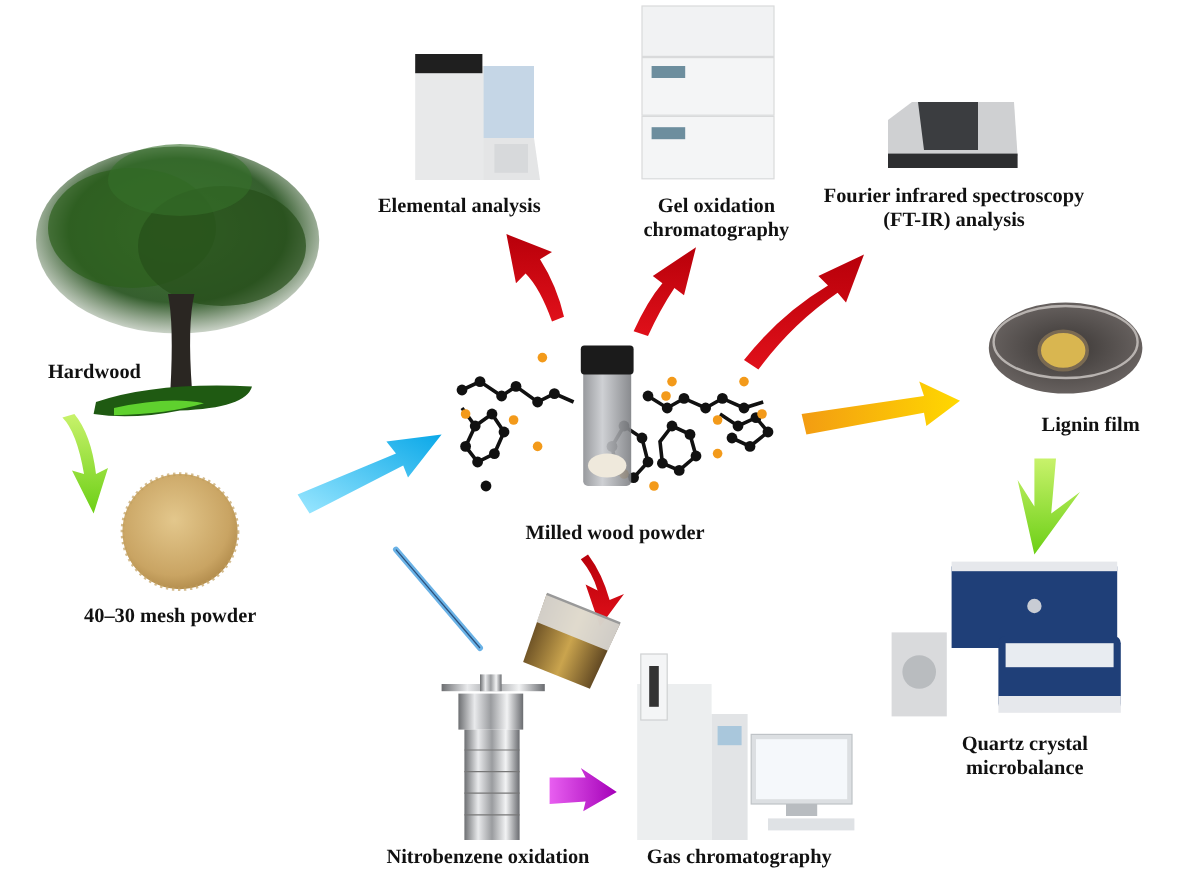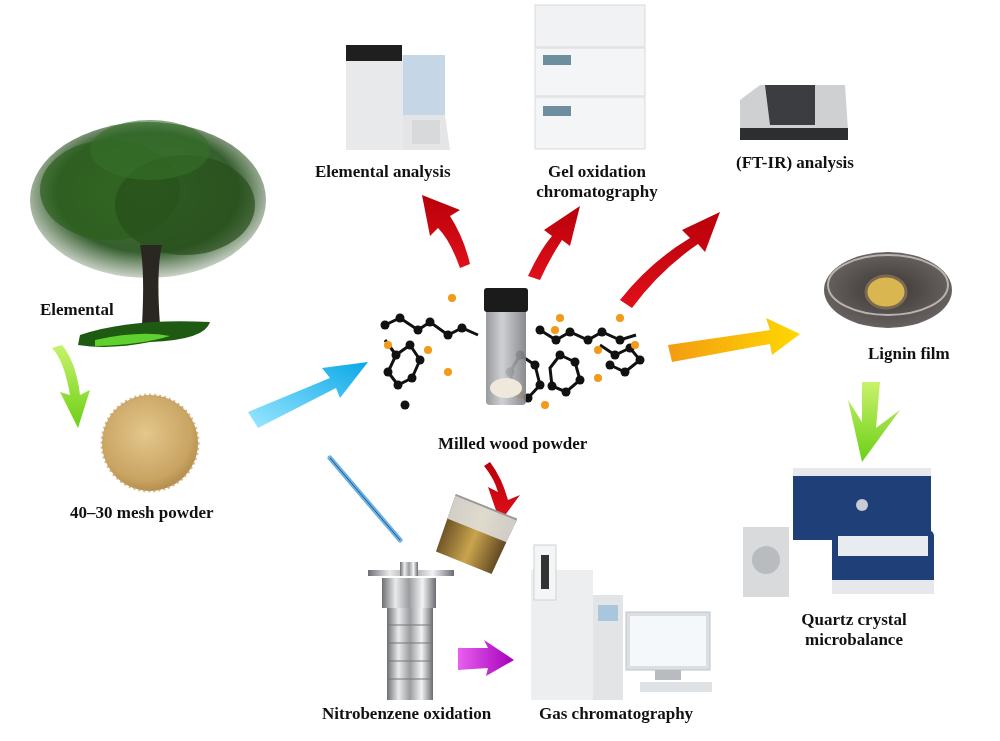--- a/index.html
+++ b/index.html
@@ -235,31 +235,32 @@
     <rect x="541" y="555" width="8" height="34" fill="#333"></rect>
     <rect x="593" y="595" width="30" height="105" fill="#e2e4e6"></rect>
     <rect x="598" y="605" width="20" height="16" fill="#a9c7dc"></rect>
     <rect x="626" y="612" width="84" height="58" fill="#dcdfe2" stroke="#bfc3c7"></rect>
     <rect x="630" y="616" width="76" height="50" fill="#f5f8fb"></rect>
     <rect x="655" y="670" width="26" height="10" fill="#b8bcc0"></rect>
     <rect x="640" y="682" width="72" height="10" fill="#dfe2e5"></rect>
   </g>
 </svg>
 
-<div class="label" style="left:40px; top:300px;">Elemental</div>
+<div class="label" style="left:40px; top:300px;">Hardwood</div>
 <div class="label" style="left:70px; top:503px;">40–30 mesh powder</div>
 <div class="label" style="left:438px; top:434px;">Milled wood powder</div>
 <div class="label" style="left:315px; top:162px;">Elemental analysis</div>
 
 <div class="label" style="left:528px; top:162px; width:138px;">
   <div>Gel oxidation</div>
   <div>chromatography</div>
 </div>
 
 <div class="label" style="left:675px; top:153px; width:240px;">
+  <div>Fourier infrared spectroscopy</div>
   <div>(FT-IR) analysis</div>
 </div>
 
 <div class="label" style="left:868px; top:344px;">Lignin film</div>
 
 <div class="label" style="left:796px; top:610px; width:116px;">
   <div>Quartz crystal</div>
   <div>microbalance</div>
 </div>
 

